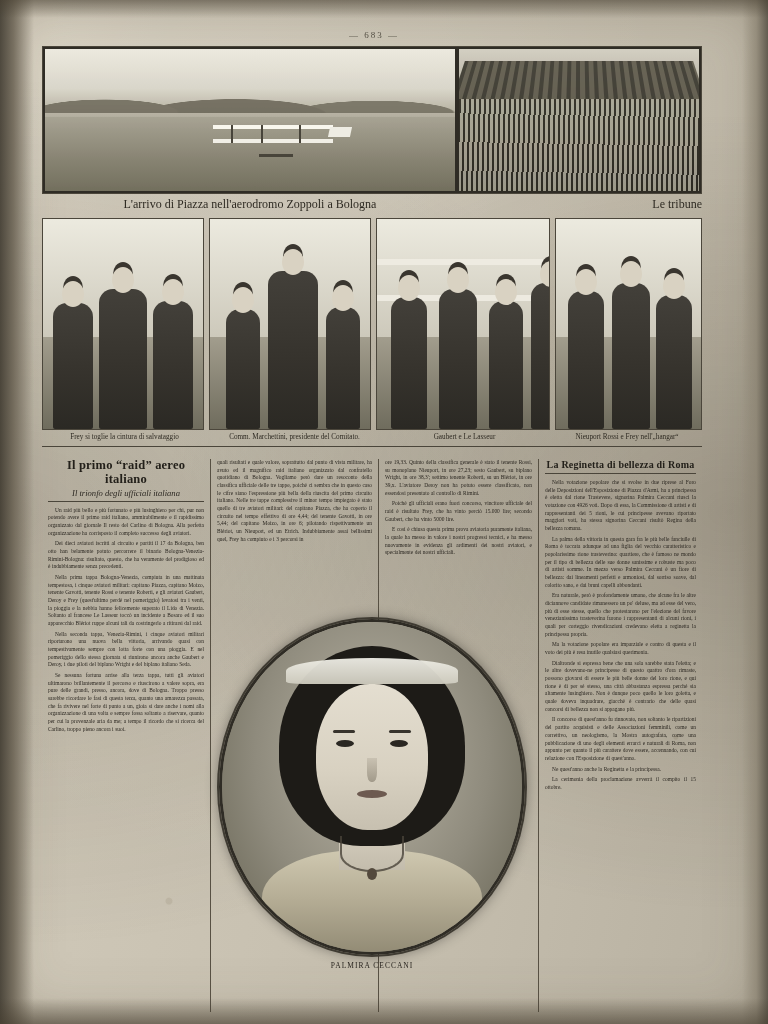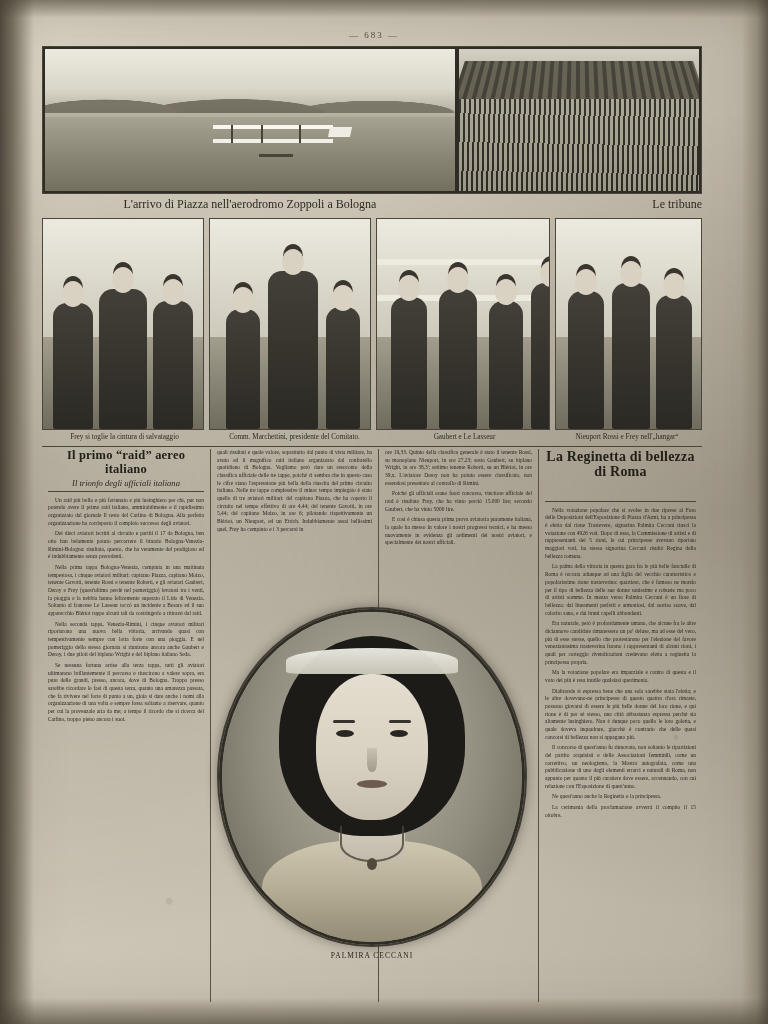--- a/index.html
+++ b/index.html
@@ -233,21 +233,21 @@
   .rule {
     width: 660px;
     border-top: 1px solid #4a453a;
     margin-top: 5px;
   }
   .cols {
     position: relative;
     display: flex;
     width: 660px;
     height: 553px;
-    margin-top: 2px;
+    margin-top: 12px;
   }
   .col {
     position: relative;
     padding: 0 6px;
     box-sizing: border-box;
   }
   .col.c1 { flex: 0 0 168px; }
   .col.c2 { flex: 0 0 168px; border-left: 1px solid #575043; }
   .col.c3 { flex: 0 0 160px; border-left: 1px solid #575043; }
   .col.c4 { flex: 1 1 auto; border-left: 1px solid #575043; }
@@ -264,23 +264,23 @@
   .subhead {
     text-align: center;
     font-size: 8.6px;
     color: #2c2822;
     font-style: italic;
     border-bottom: 1px solid #4a453a;
     padding-bottom: 3px;
     margin-bottom: 5px;
   }
   .headline.right {
-    font-size: 14px;
+    font-size: 10px;
     border-bottom: 1px solid #4a453a;
-    padding-bottom: 21px;
+    padding-bottom: 3px;
     margin-bottom: 5px;
   }
 
   .body p {
     margin: 0 0 3px 0;
     font-size: 5.4px;
     line-height: 1.42;
     text-align: justify;
     color: #2a2620;
     text-indent: 7px;

